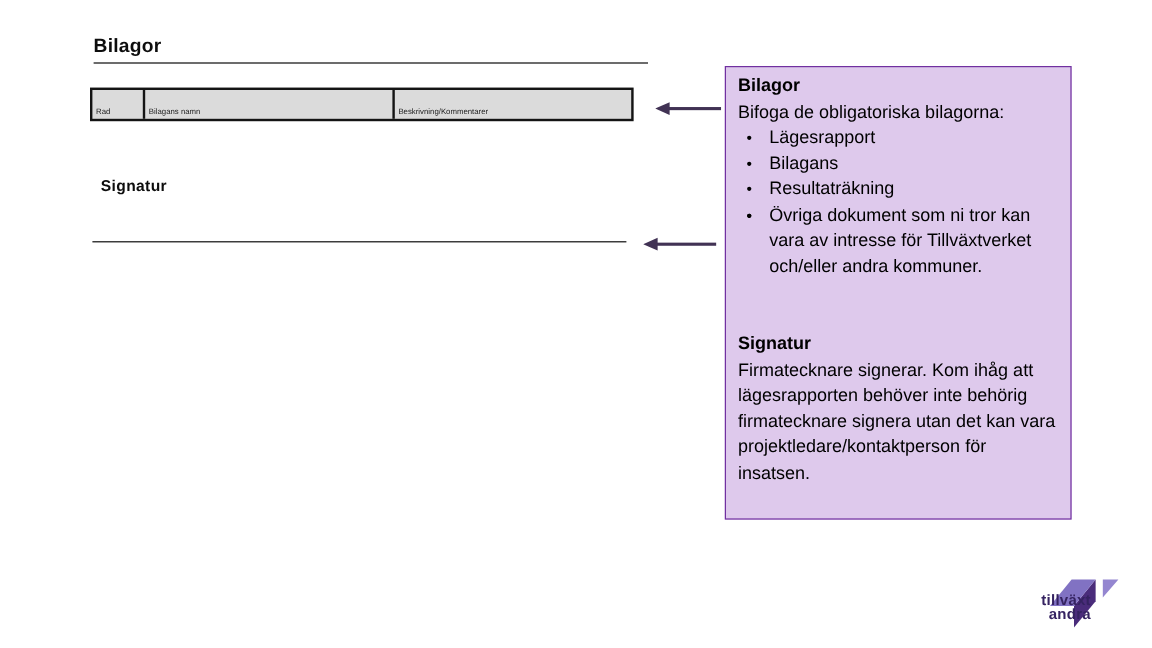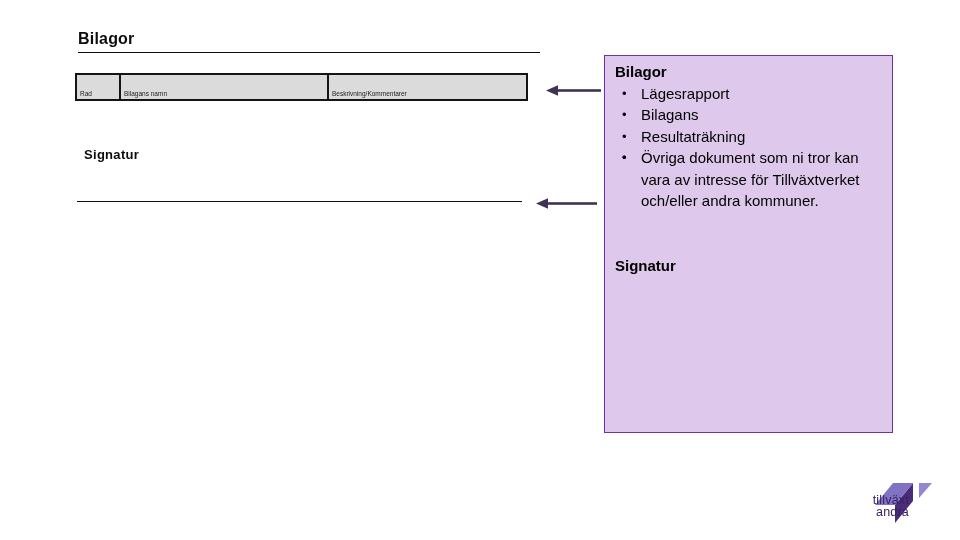--- a/index.html
+++ b/index.html
@@ -67,21 +67,21 @@
   .callout li .bullet{
     position:absolute;left:7px;top:0;
     font-size:13px;
   }
   .callout .sig-block{margin-top:43px;}
 
   
   .logo-text{
     left:849px;top:495px;width:60px;
     text-align:right;
-    font-size:12.5px;line-height:11.5px;font-weight:normal;
+    font-size:12.5px;line-height:11.5px;font-weight:bold;
     color:#352361;letter-spacing:.2px;
     z-index:2;
   }
   .logo-icon{left:873px;top:477px;width:68px;height:50px;z-index:1;}
   .logo-icon svg{display:block;width:100%;height:100%;}
 </style>
 </head>
 <body>
 
 <div class="abs slide-title">Bilagor</div>
@@ -105,20 +105,21 @@
 
 <div class="abs arrow" style="left:536px;top:197px;width:61px;">
   <svg viewBox="0 0 61 13" preserveAspectRatio="none">
     <rect x="10" y="5.2" width="51" height="2.6" fill="#413254"></rect>
     <polygon points="0,6.5 12,1.2 12,11.8" fill="#413254"></polygon>
   </svg>
 </div>
 
 <div class="abs callout">
   <div class="heading">Bilagor</div>
+  <div>Bifoga de obligatoriska bilagorna:</div>
   <ul>
     <li>
       <span class="bullet">•</span>
       <span>Lägesrapport</span>
     </li>
     <li>
       <span class="bullet">•</span>
       <span>Bilagans</span>
     </li>
     <li>
@@ -128,20 +129,21 @@
     <li>
       <span class="bullet">•</span>
     </li>
     <li>
       <span class="bullet">•</span>
       <span>Övriga dokument som ni tror kan vara av intresse för Tillväxtverket och/eller andra kommuner.</span>
     </li>
   </ul>
   <div class="sig-block">
     <div class="heading">Signatur</div>
+    <div>Firmatecknare signerar. Kom ihåg att lägesrapporten behöver inte behörig firmatecknare signera utan det kan vara projektledare/kontaktperson för insatsen.</div>
   </div>
 </div>
 
 <div class="abs logo-icon">
   <svg viewBox="0 0 68 50">
     <polygon points="22,28 40,6 40,24 22,46" fill="#4a2c7b"></polygon>
     <polygon points="2,28 20,6 40,6 22,28" fill="#8172c3"></polygon>
     <polygon points="46,6 59,6 46,21" fill="#9486d0"></polygon>
   </svg>
 </div>

